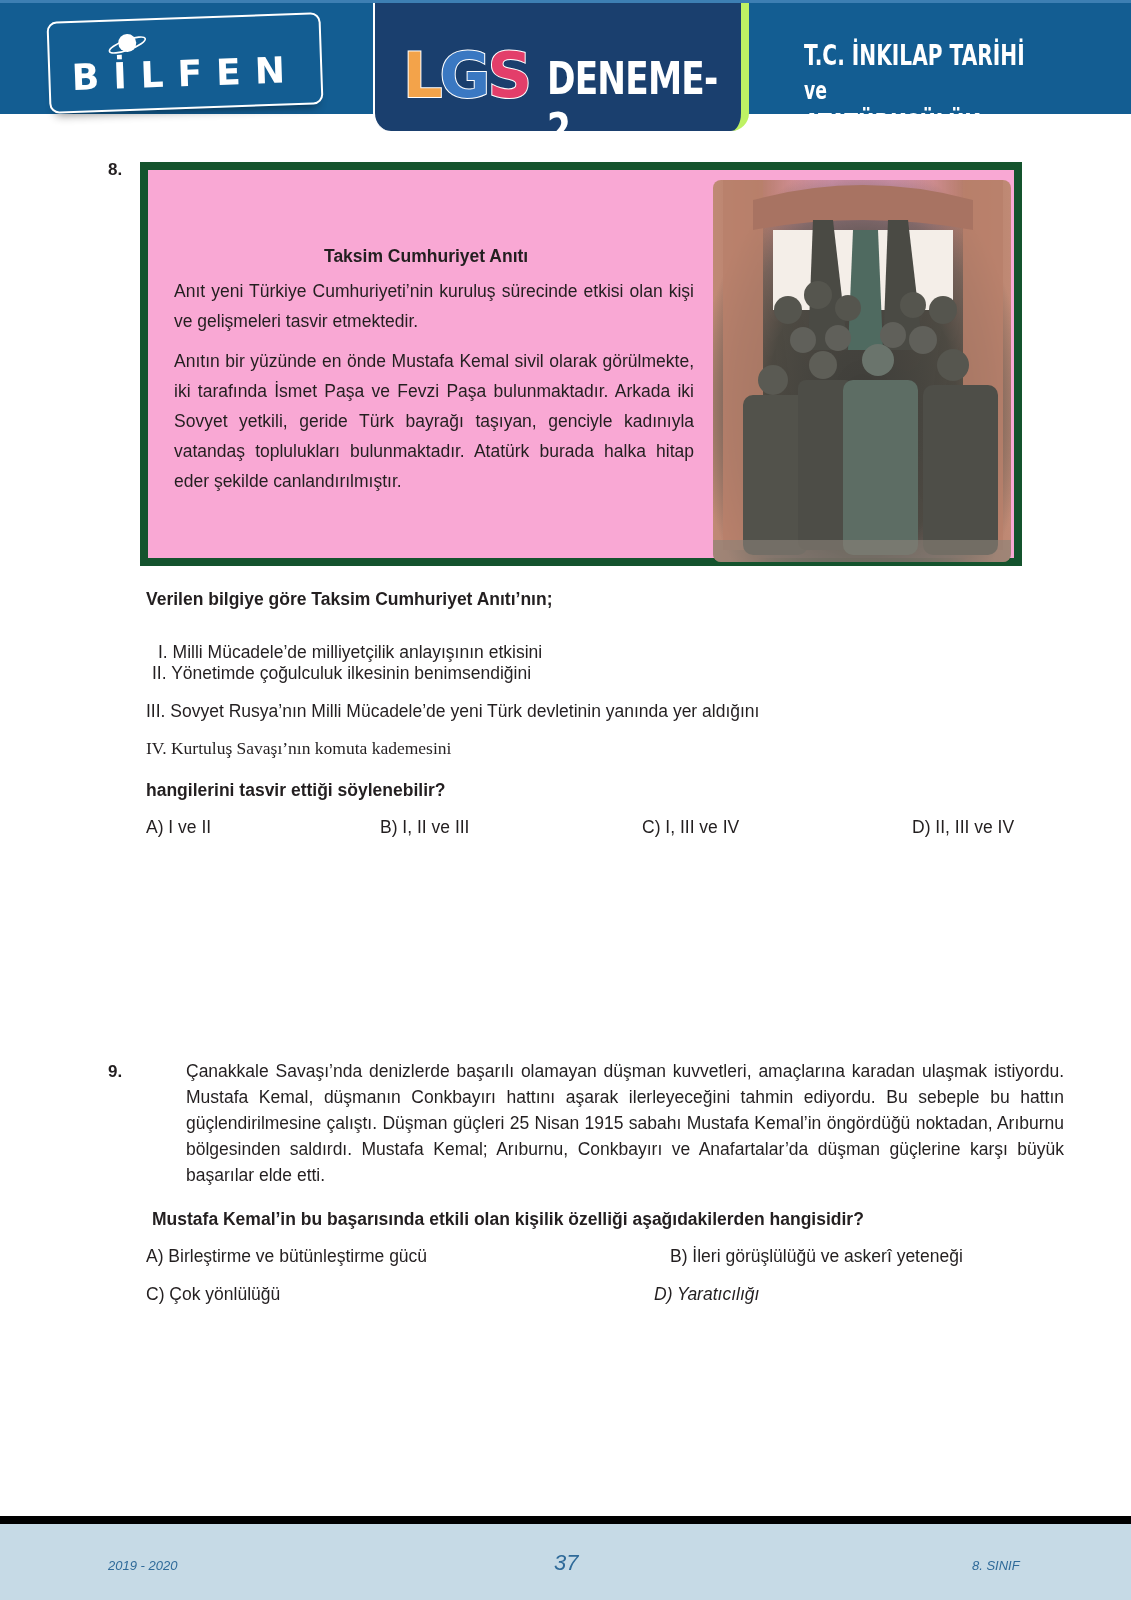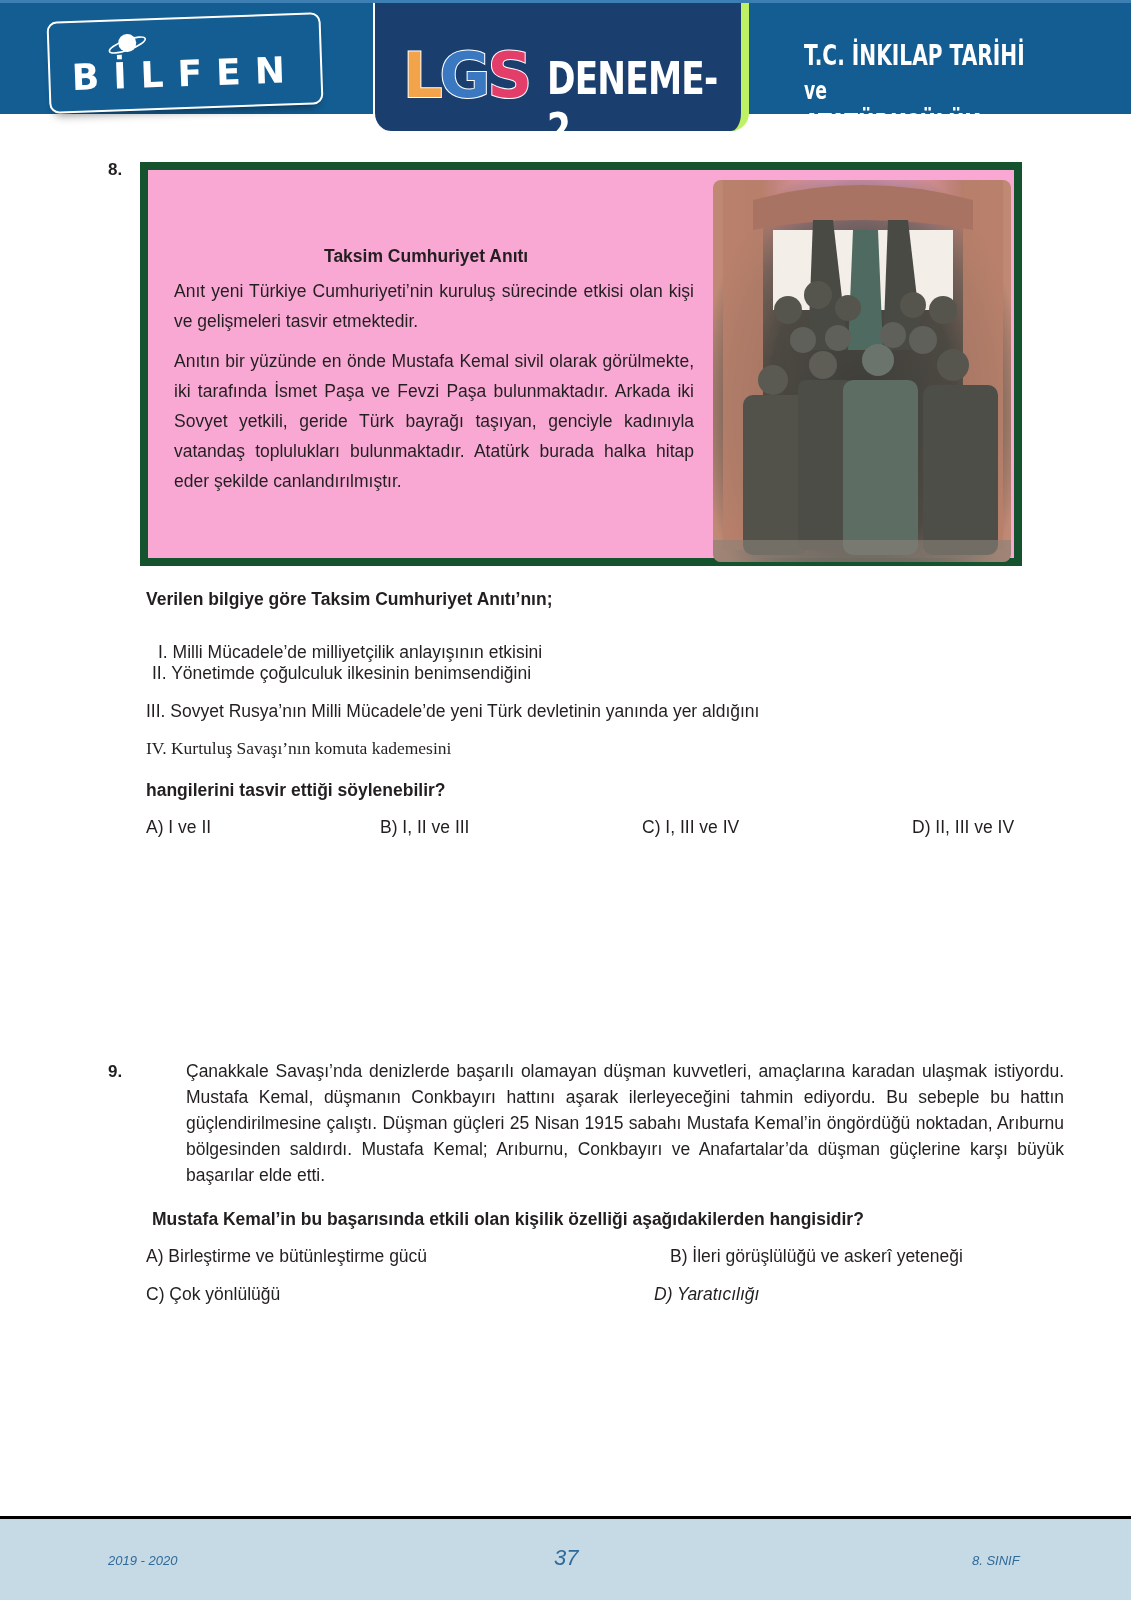--- a/index.html
+++ b/index.html
@@ -86,21 +86,21 @@
   .option { position: absolute; font-size: 17.5px; }
 
   .q9-para {
     position: absolute; left: 146px; top: 1058px; width: 878px;
     font-size: 17.5px; line-height: 26px; text-align: justify; margin-left: 40px;
   }
 
   
   .footer {
     position: absolute; left: 0; top: 1516px; width: 1131px; height: 84px;
-    background: #c6dae6; border-top: 3px solid #000000; box-sizing: border-box;
+    background: #c6dae6; border-top: 8px solid #000000; box-sizing: border-box;
   }
   .footer span { position: absolute; color: #2f6a99; font-style: italic; }
   .f-left { left: 108px; top: 34px; font-size: 13px; }
   .f-center { left: 554px; top: 26px; font-size: 22px; }
   .f-right { left: 972px; top: 34px; font-size: 13px; }
 </style>
 </head>
 <body>
 
 <div class="header">

